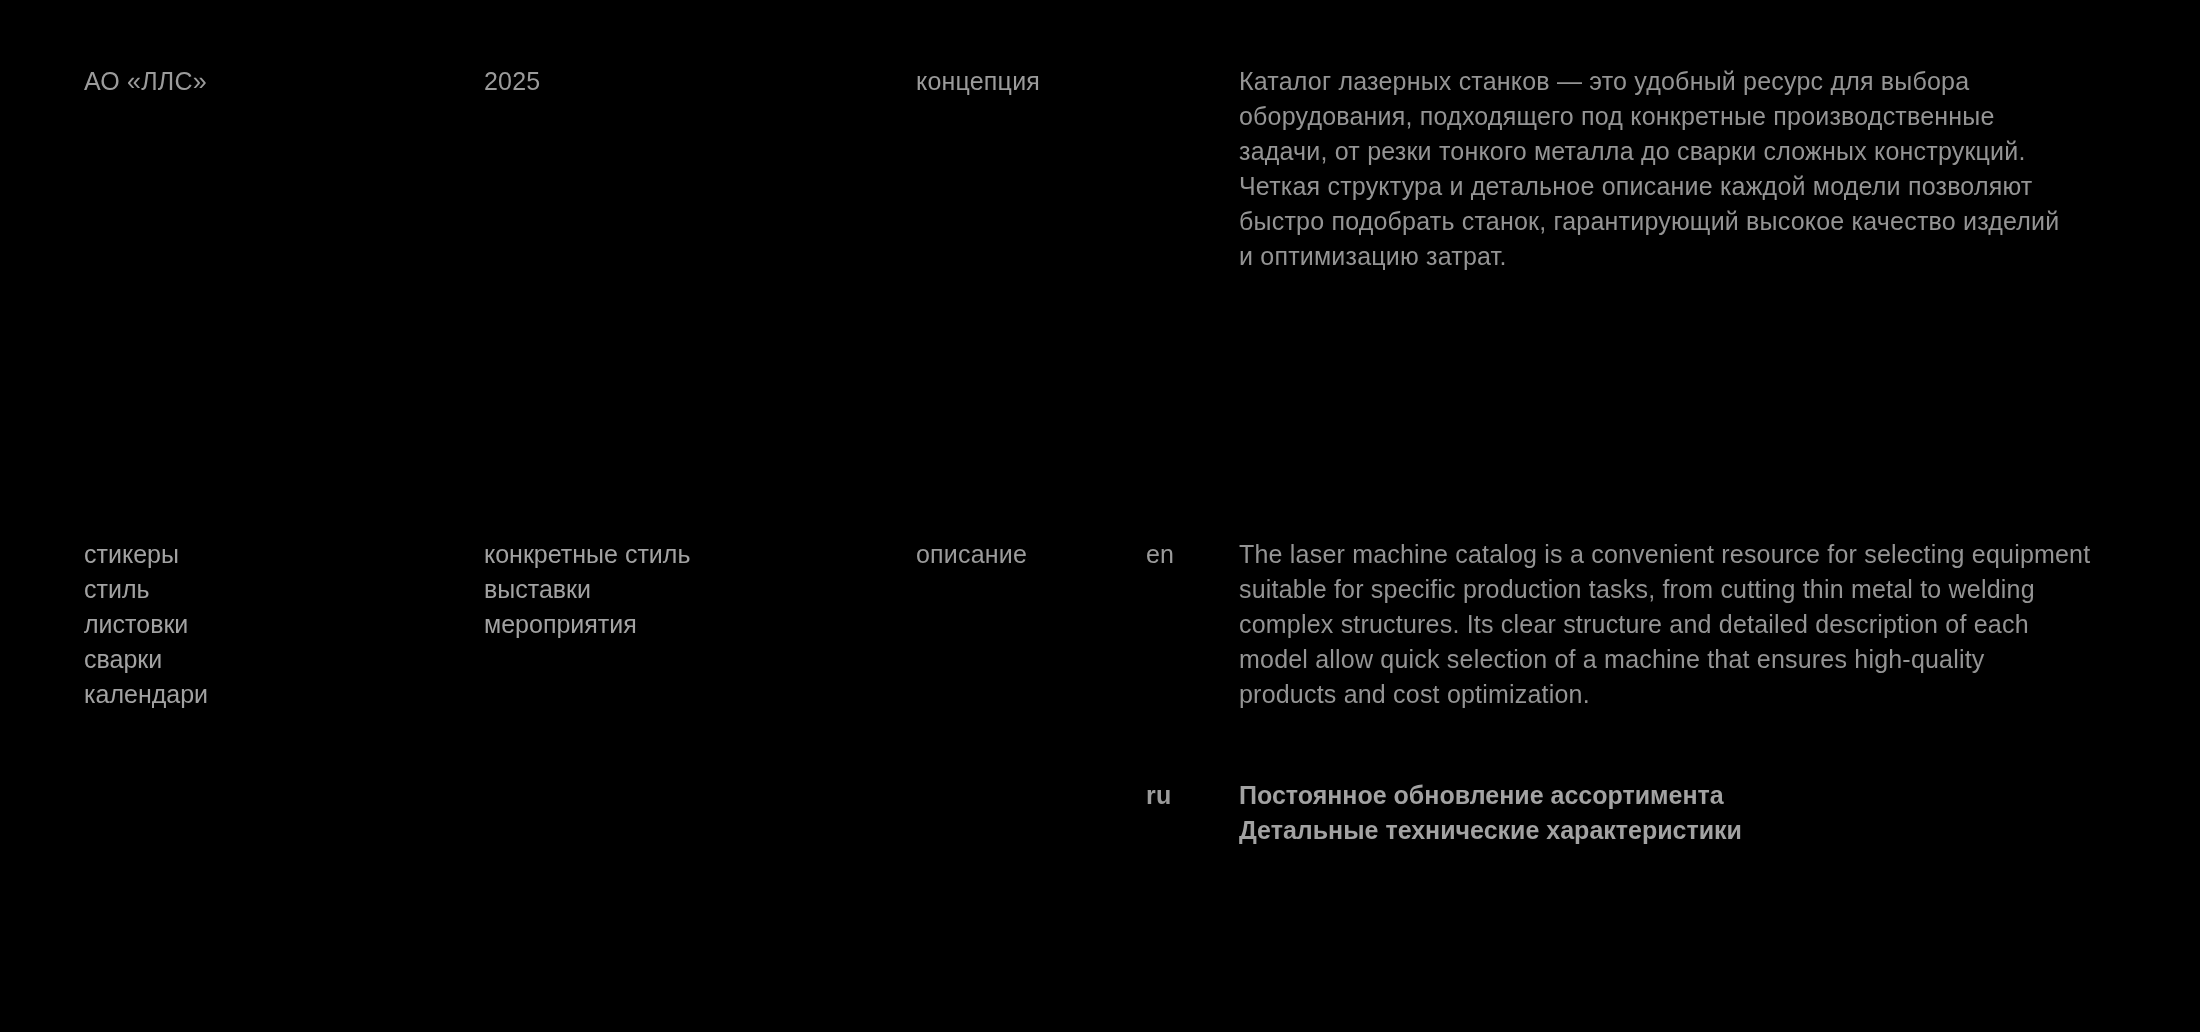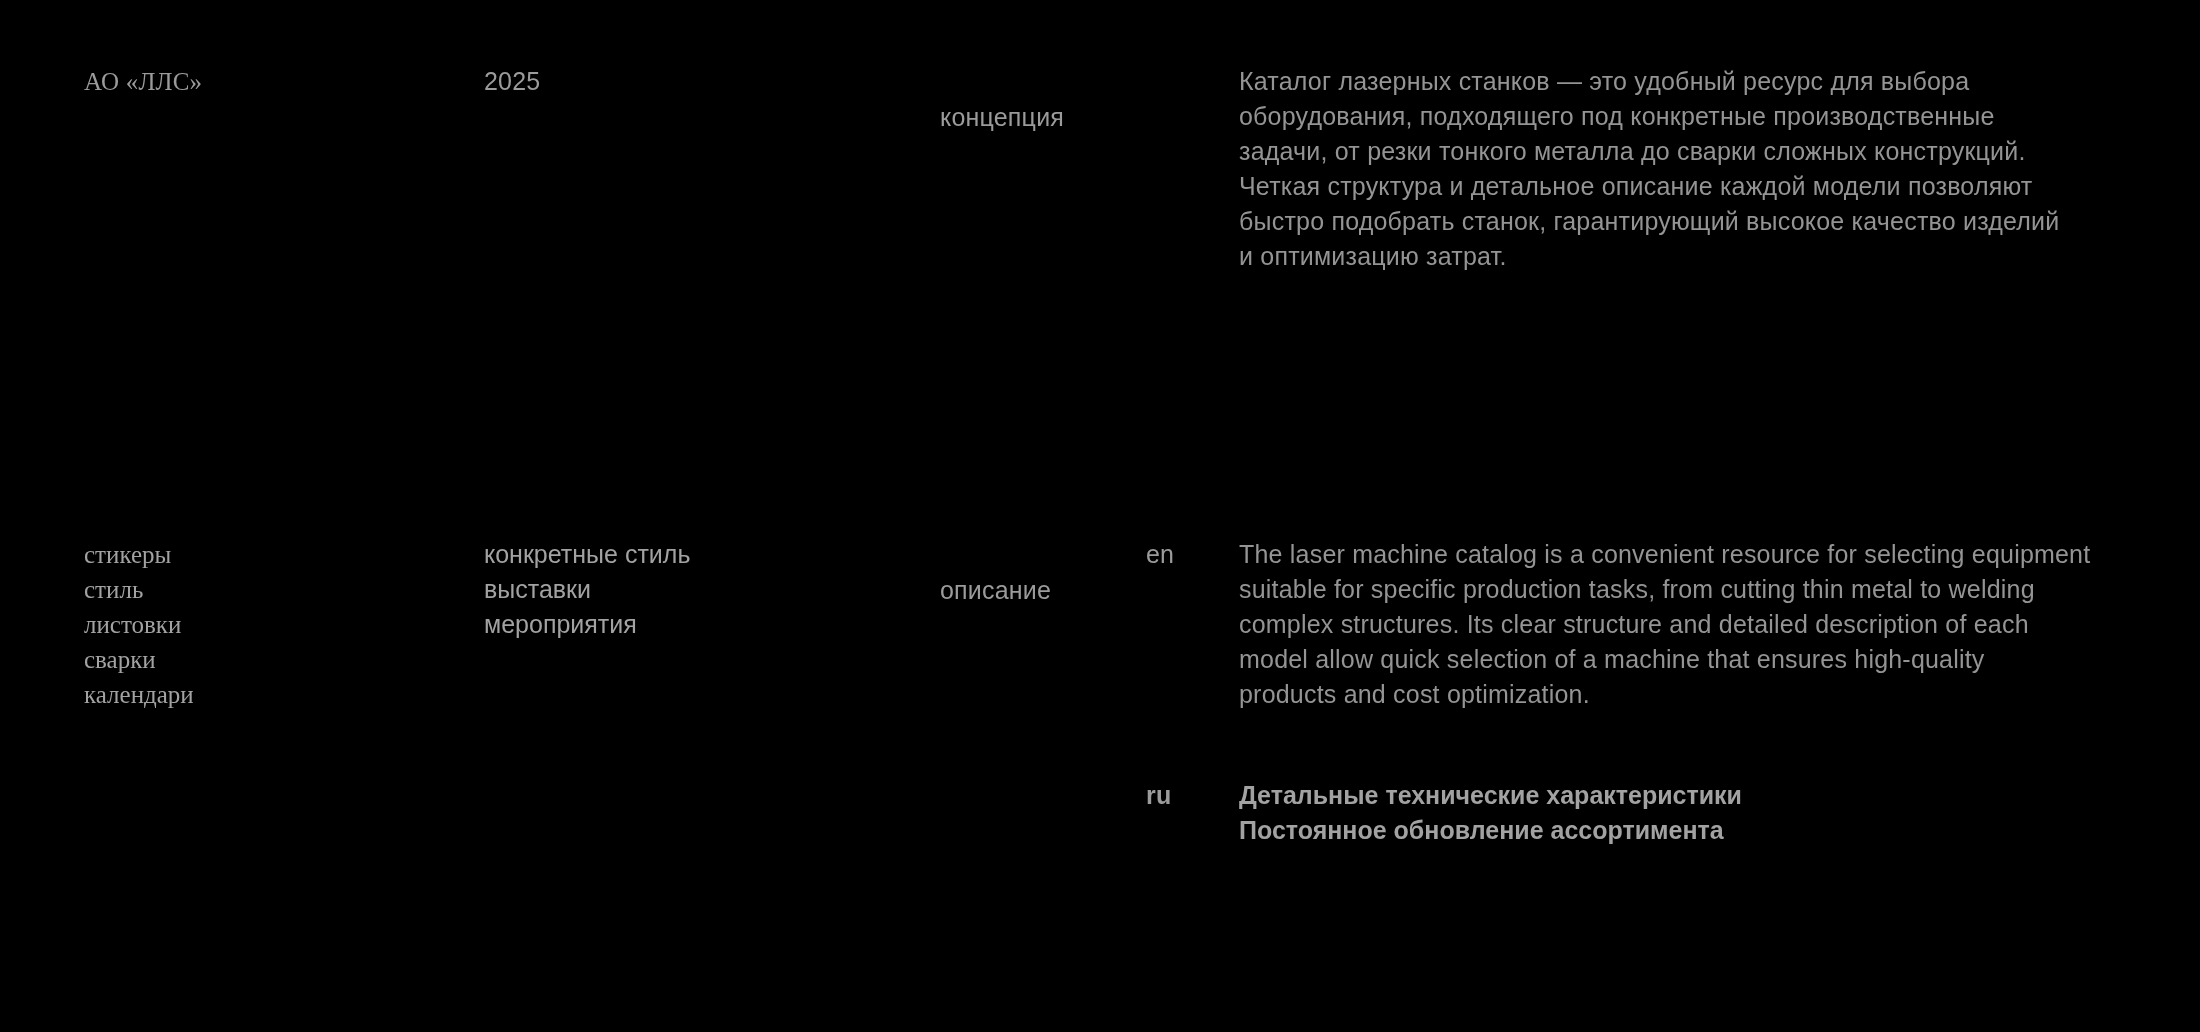--- a/index.html
+++ b/index.html
@@ -25,23 +25,23 @@
 
   
   .list { position: absolute; }
   .list .list-line {
     color: #a2a2a2;
     font-size: 25px;
     line-height: 35px;
   }
 
   
-  .col-1 { left: 84px; font-family: Liberation Serif, serif; }
+  .col-1 { left: 84px; }
   .col-2 { left: 484px; }
-  .col-3 { left: 940px; margin-top: 36px; }
+  .col-3 { left: 916px; }
   .col-4 { left: 1146px; }
   .col-5 { left: 1239px; }
 
   
   .row-top    { top: 64px; }
   .row-middle { top: 537px; }
   .row-bottom { top: 778px; font-weight: bold; }
 
   .muted  { color: #949494; }
   .label  { color: #9b9b9b; }
@@ -82,15 +82,15 @@
 
 <div class="txt col-5 row-middle muted">The laser machine catalog is a convenient resource for selecting equipment
 suitable for specific production tasks, from cutting thin metal to welding
 complex structures. Its clear structure and detailed description of each
 model allow quick selection of a machine that ensures high-quality
 products and cost optimization.</div>
 
 <div class="txt col-4 row-bottom">ru</div>
 
 <div class="list col-5 row-bottom">
+    <div class="list-line">Постоянное обновление ассортимента</div>
     <div class="list-line">Детальные технические характеристики</div>
-    <div class="list-line">Постоянное обновление ассортимента</div>
   </div>
 
 </body></html>

